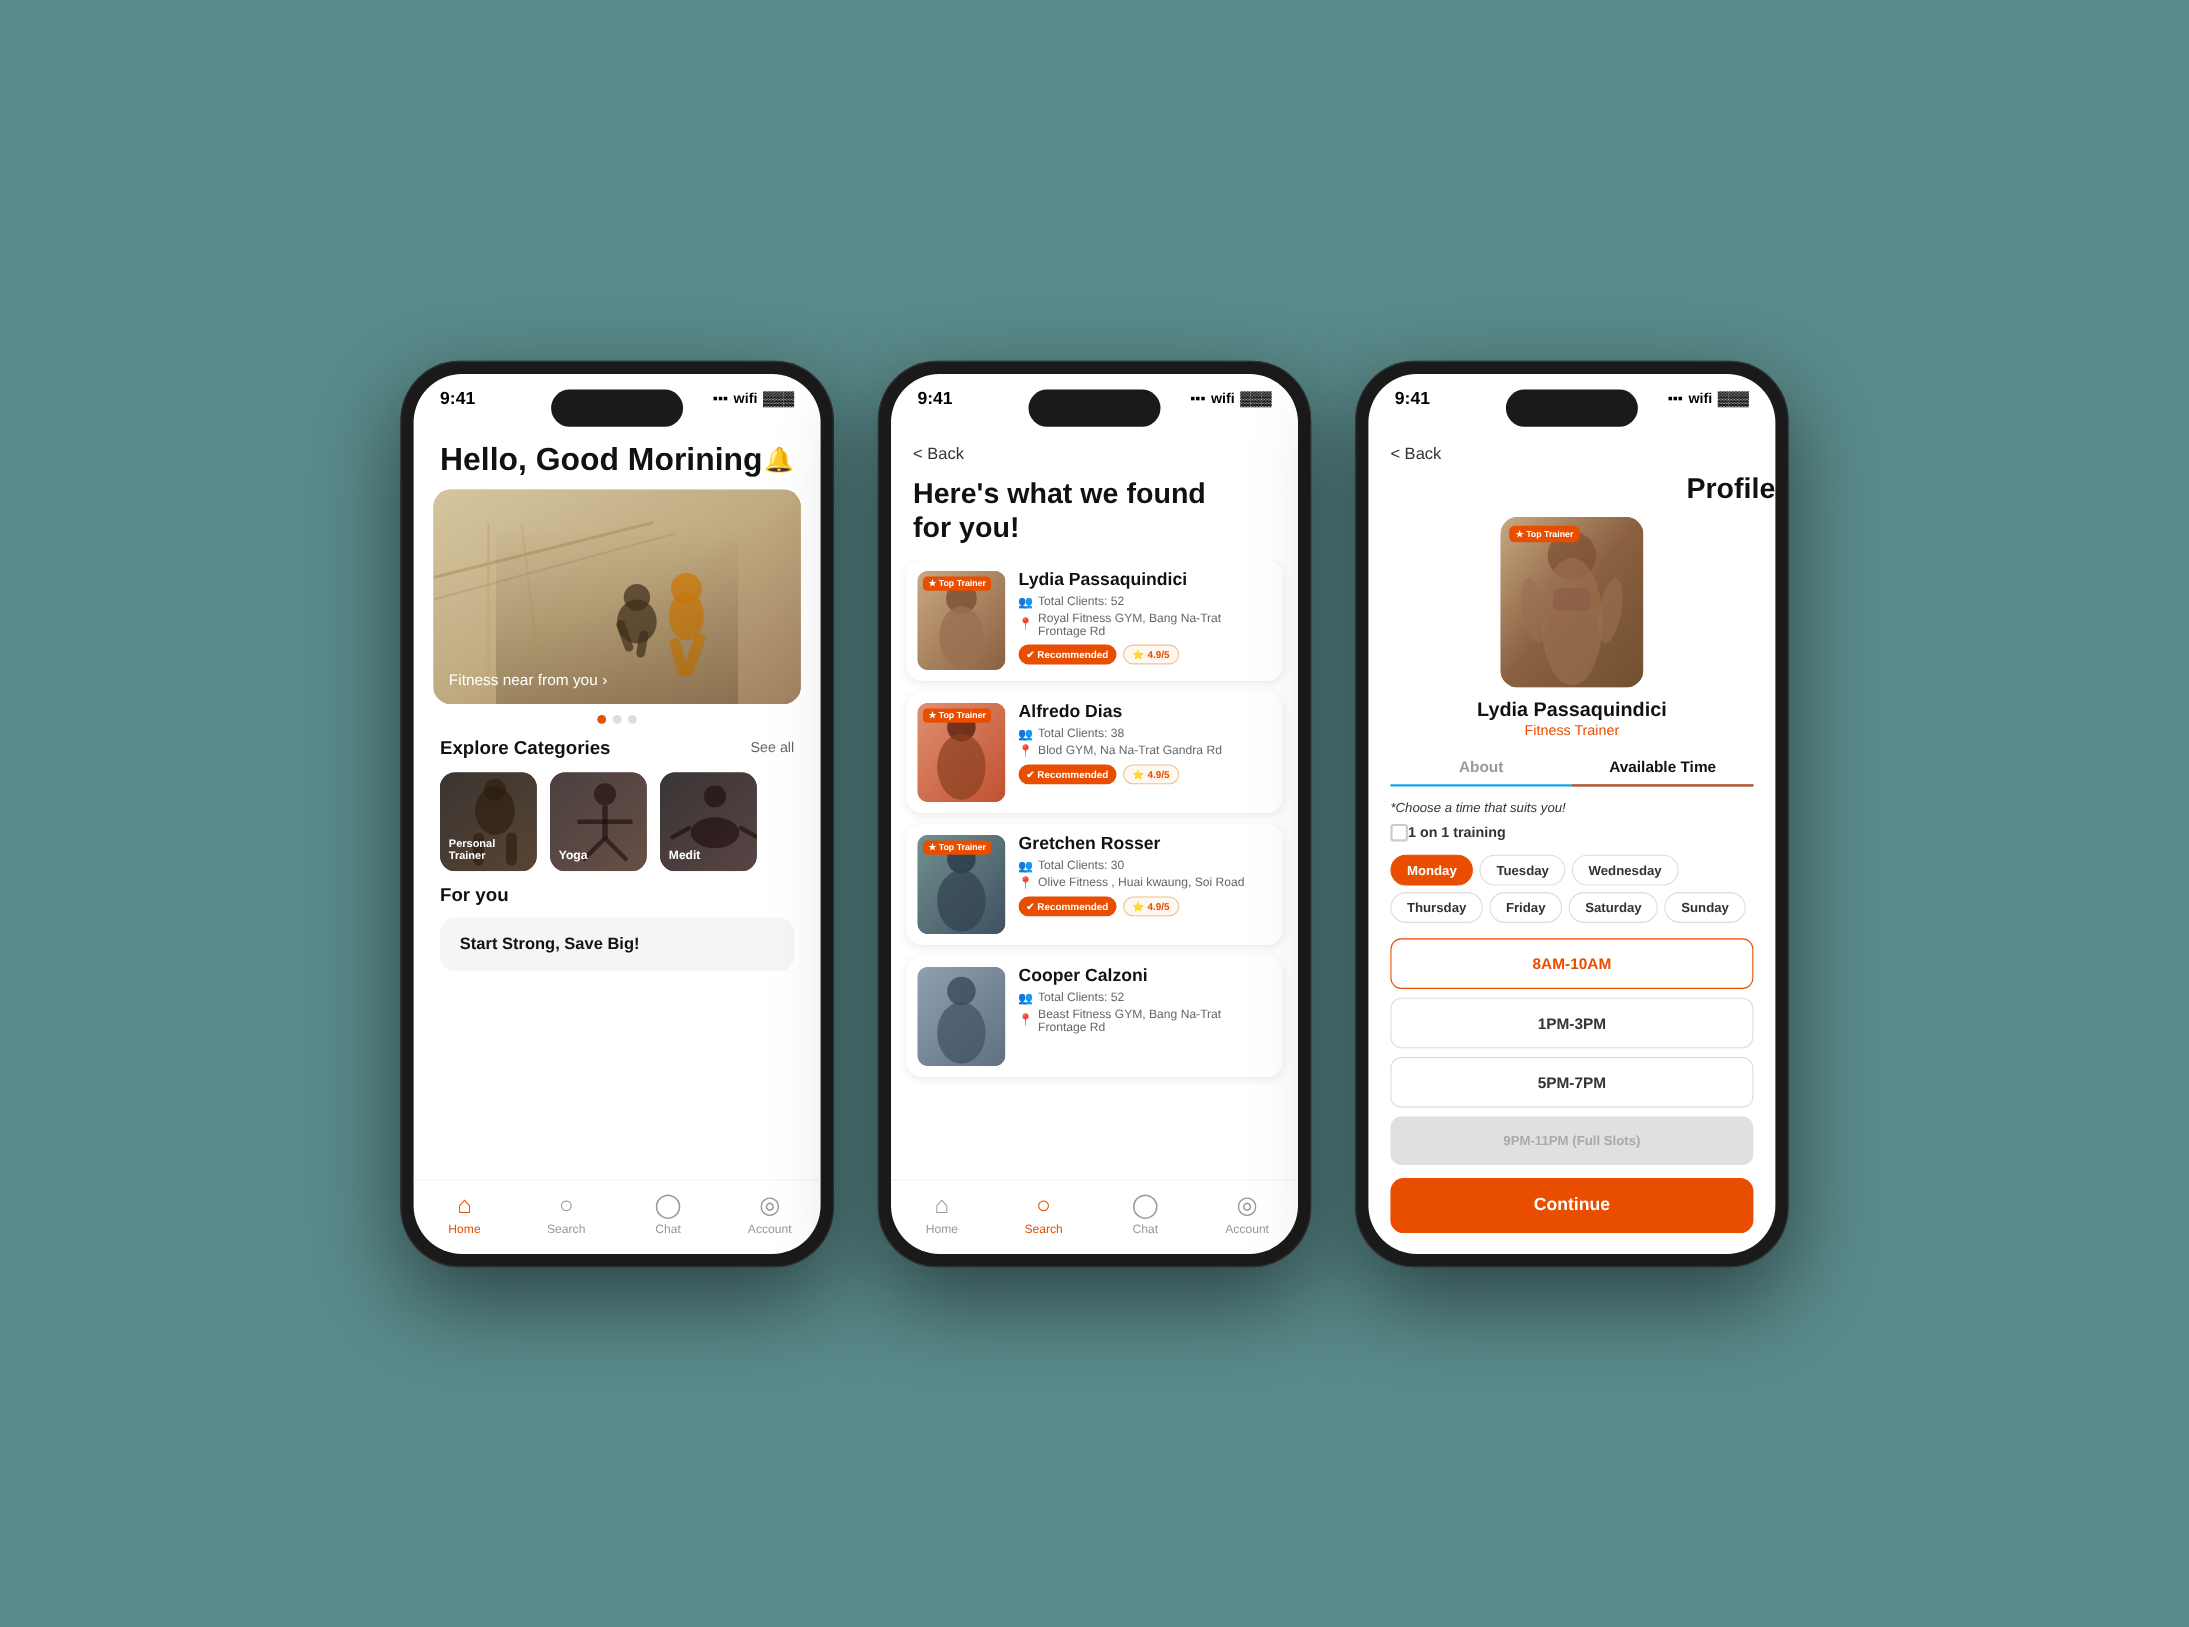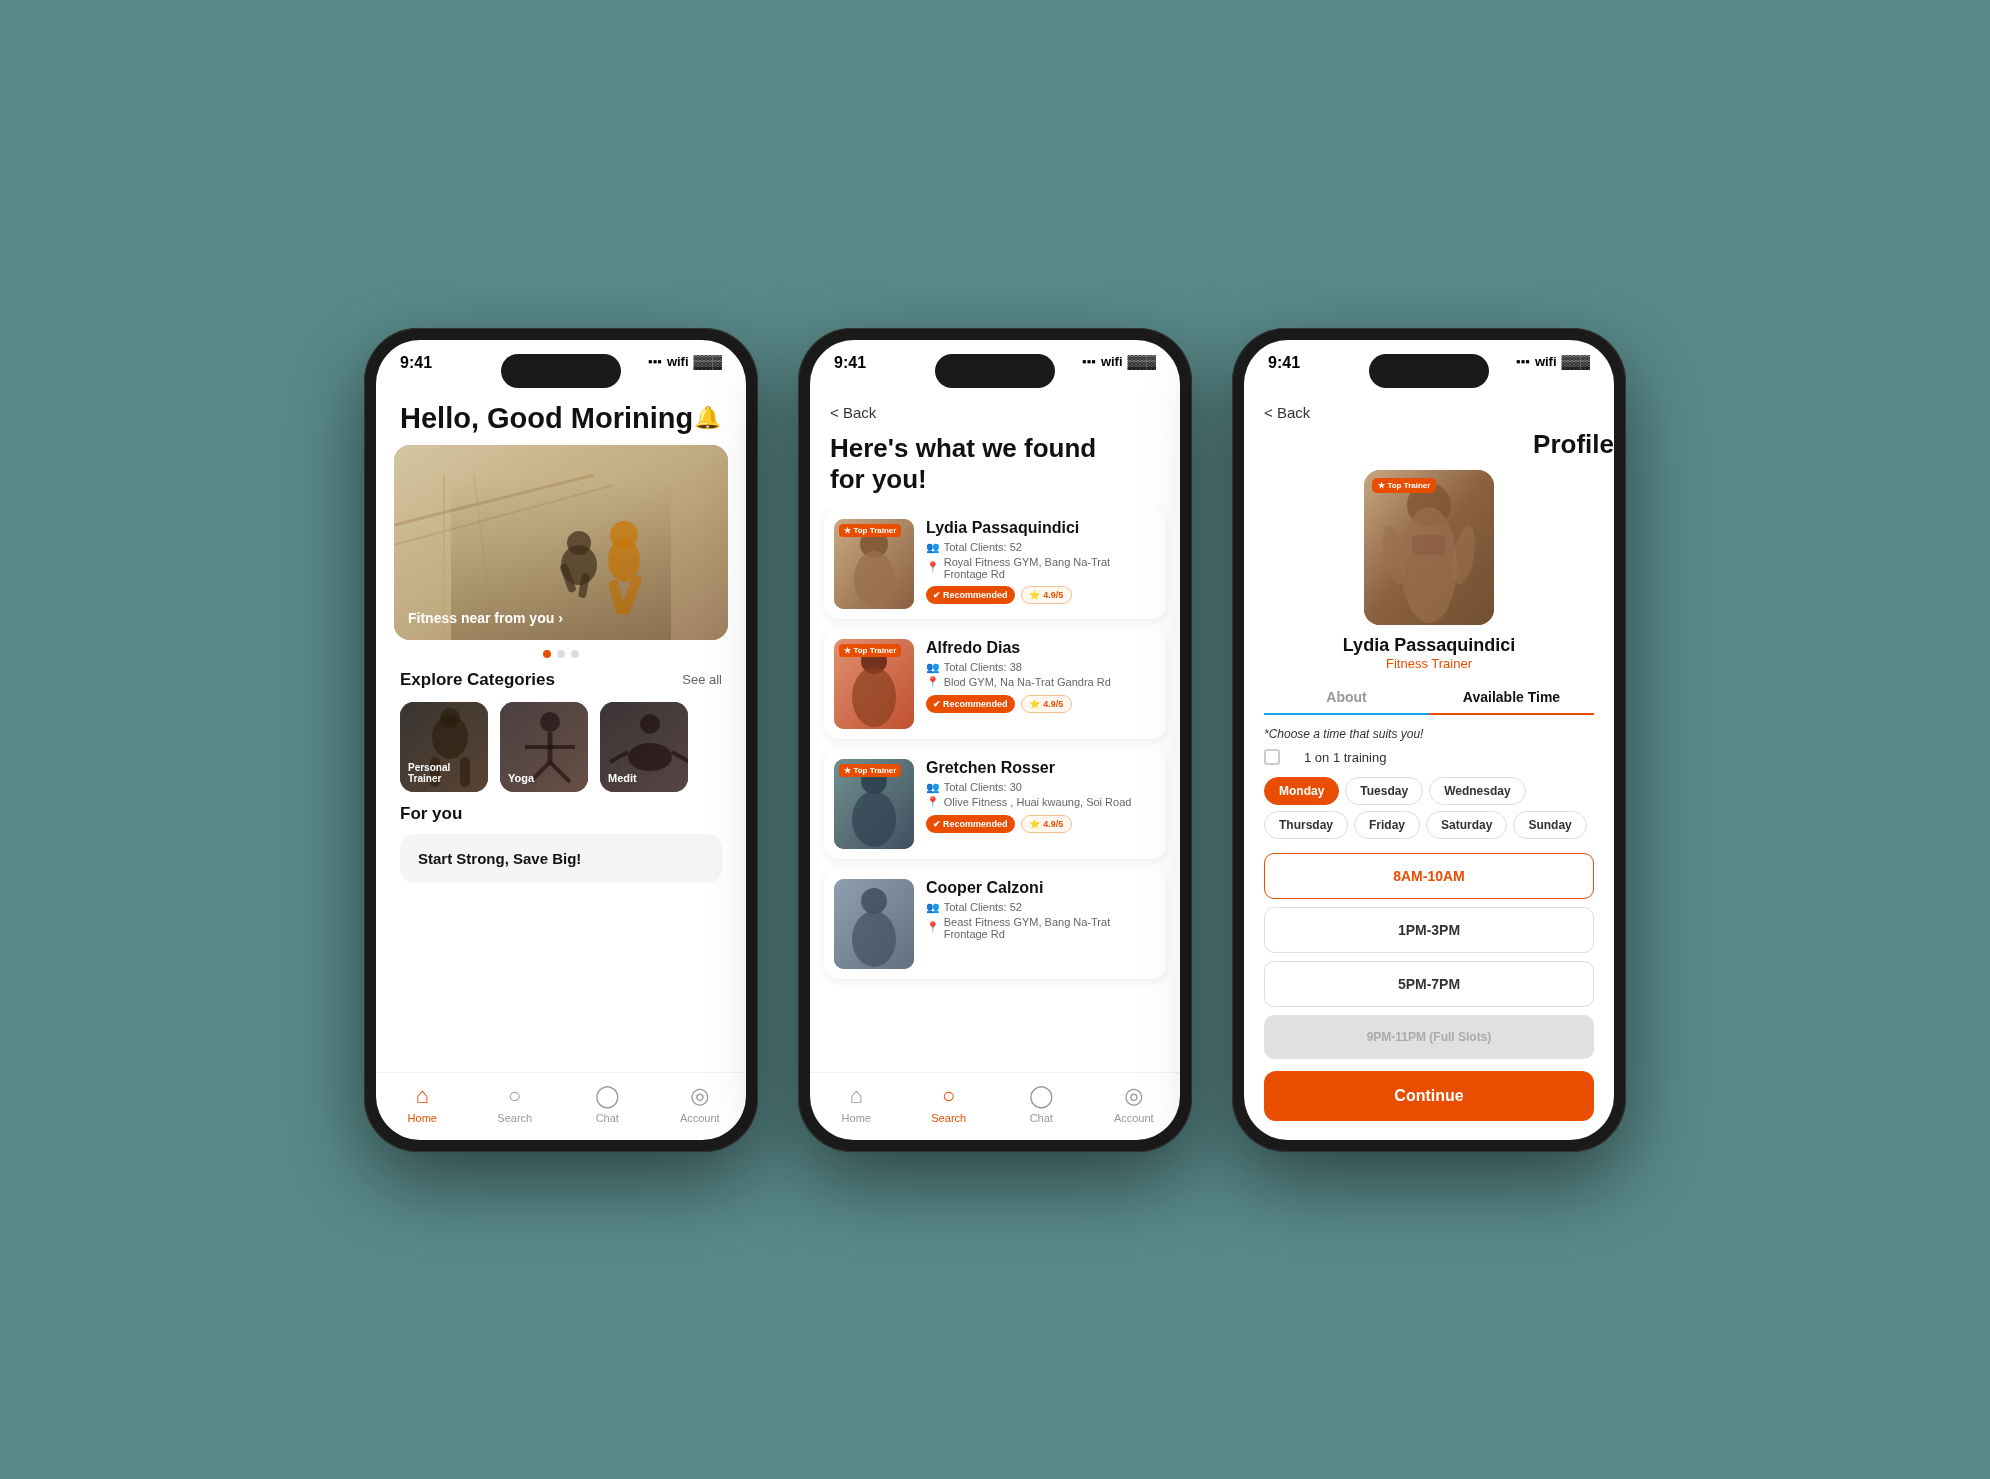--- a/index.html
+++ b/index.html
@@ -87,21 +87,21 @@
       position: absolute;
       bottom: 0; left: 50%; transform: translateX(-50%);
       width: 220px; height: 160px;
       background: linear-gradient(180deg, transparent 0%, rgba(80,60,30,0.3) 100%);
     }
     .p1-hero-label {
       position: absolute;
       bottom: 14px; left: 14px;
       color: #fff;
       font-size: 14px;
-      font-weight: 700;
+      font-weight: 400;
       display: flex; align-items: center; gap: 4px;
     }
     .p1-dots { display: flex; gap: 6px; justify-content: center; margin: 10px 0 6px; }
     .dot { width: 8px; height: 8px; border-radius: 50%; background: #ddd; }
     .dot.active { background: #e84d00; }
 
     .p1-section-header { padding: 6px 24px; display: flex; justify-content: space-between; align-items: center; }
     .section-title { font-size: 17px; font-weight: 700; color: #111; }
     .see-all { font-size: 13px; color: #666; }
 
@@ -232,21 +232,21 @@
 
     .p3-trainer-name { text-align: center; font-size: 18px; font-weight: 700; color: #111; }
     .p3-trainer-sub { text-align: center; font-size: 13px; color: #e84d00; margin-bottom: 8px; }
 
     .p3-tabs { display: flex; border-bottom: 2px solid #0ea5e9; margin: 0 20px; }
     .p3-tab { flex: 1; text-align: center; padding: 10px 0 8px; font-size: 14px; font-weight: 600; color: #999; }
     .p3-tab.active { color: #111; border-bottom: 2px solid #e84d00; margin-bottom: -2px; }
 
     .p3-body { padding: 12px 20px; flex: 1; overflow: hidden; }
     .p3-choose-label { font-size: 12px; color: #333; margin-bottom: 8px; font-style: italic; }
-    .p3-checkbox-row { display: flex; align-items: flex-end; gap: 24px; margin-bottom: 12px; }
+    .p3-checkbox-row { display: flex; align-items: flex-start; gap: 0; margin-bottom: 12px; font-weight: bold; }
     .p3-checkbox { width: 16px; height: 16px; border: 2px solid #ccc; border-radius: 3px; }
     .p3-checkbox-label { font-size: 13px; color: #333; }
 
     .day-pills { display: flex; flex-wrap: wrap; gap: 6px; margin-bottom: 14px; }
     .day-pill {
       padding: 6px 14px;
       border-radius: 20px;
       font-size: 12px;
       font-weight: 600;
       border: 1.5px solid #ddd;

